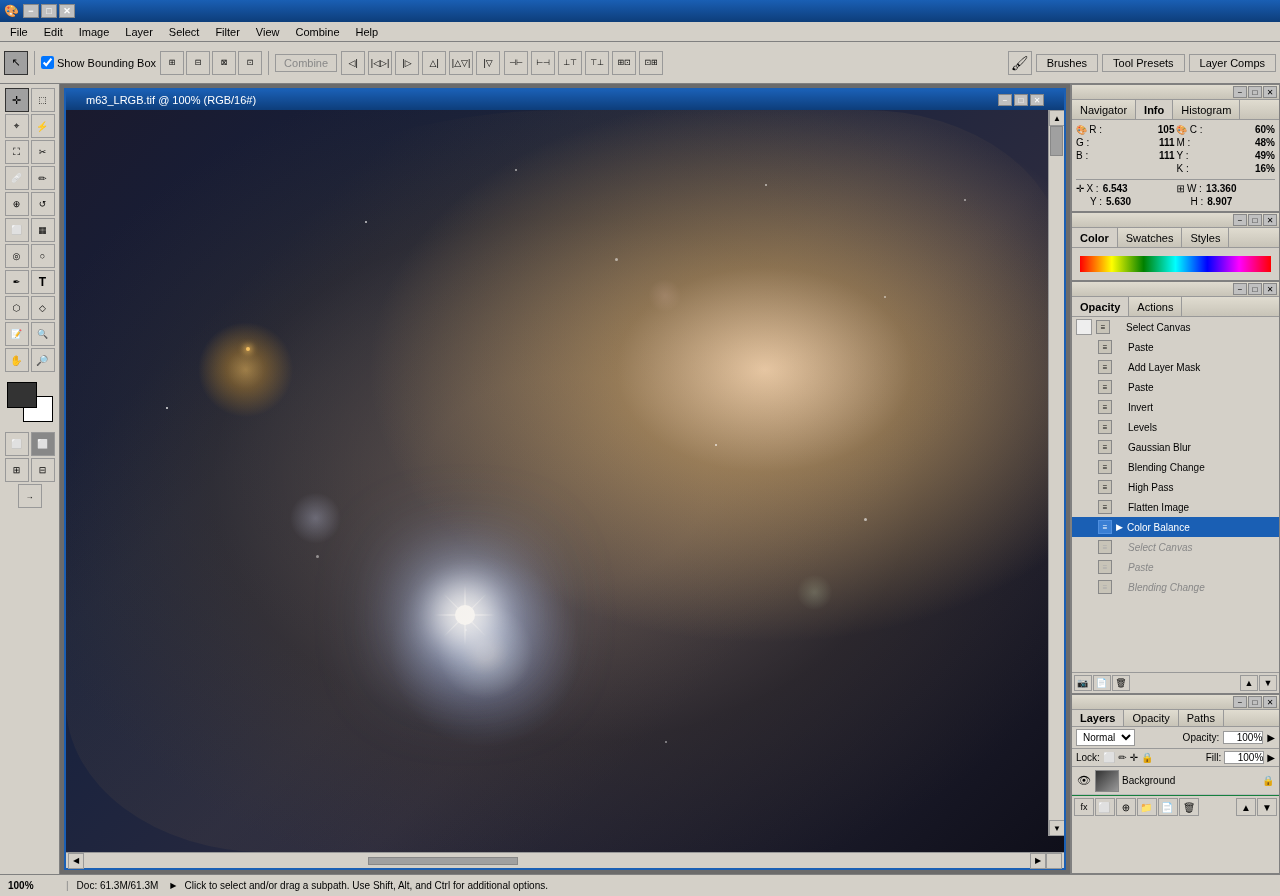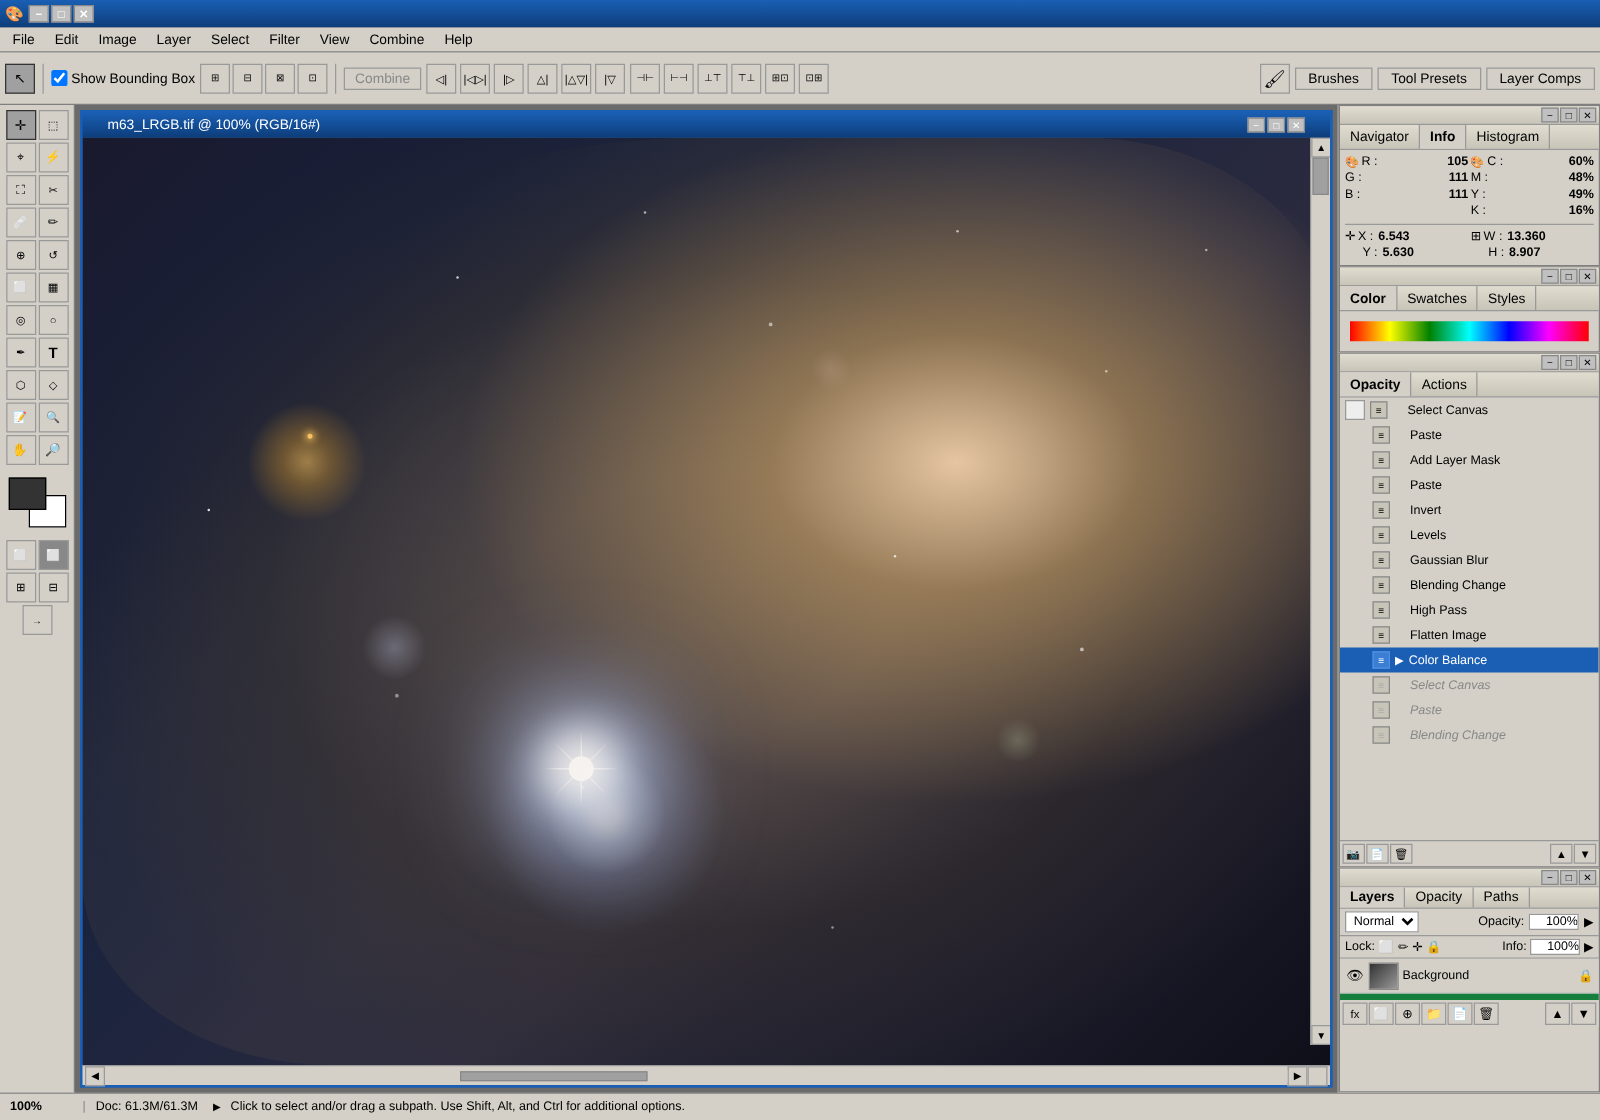--- a/index.html
+++ b/index.html
@@ -280,21 +280,21 @@
       border-bottom: 1px solid #bbb;
     }
     .layer-vis { width: 16px; height: 16px; display: flex; align-items: center; justify-content: center; cursor: pointer; }
     .layer-thumb { width: 24px; height: 22px; background: #555; border: 1px solid #888; }
     .layer-name { flex: 1; font-size: 10px; }
     .layer-lock { font-size: 10px; }
     .layers-controls {
       display: flex;
       gap: 1px;
       padding: 2px;
-      border-top: 5px solid #15803d;
+      border-top: 1px solid #15803d;
       background: #d4d0c8;
     }
     .lc-btn {
       width: 20px; height: 18px; background: #d4d0c8; border: 1px solid #999;
       display: flex; align-items: center; justify-content: center; font-size: 10px; cursor: pointer;
     }
 
     
     #status-bar {
       height: 22px;
@@ -767,21 +767,21 @@
         <span style="margin-left:auto;">Opacity:</span>
         <input type="text" class="opacity-input" value="100%" style="">
         <span style="cursor:pointer;">▶</span>
       </div>
       <div class="lock-row">
         <span>Lock:</span>
         <span class="lock-icon">⬜</span>
         <span class="lock-icon">✏</span>
         <span class="lock-icon">✛</span>
         <span class="lock-icon">🔒</span>
-        <span style="margin-left:auto;">Info:</span>
+        <span style="margin-left:auto;">Fill:</span>
         <input type="text" class="fill-input" value="100%" style="">
         <span style="cursor:pointer;">▶</span>
       </div>
       <div class="layer-row">
         <div class="layer-vis">👁</div>
         <div class="layer-thumb" style="background:linear-gradient(135deg,#333 0%,#666 50%,#999 100%);"></div>
         <span class="layer-name">Background</span>
         <span class="layer-lock">🔒</span>
       </div>
       <div class="layers-controls">

